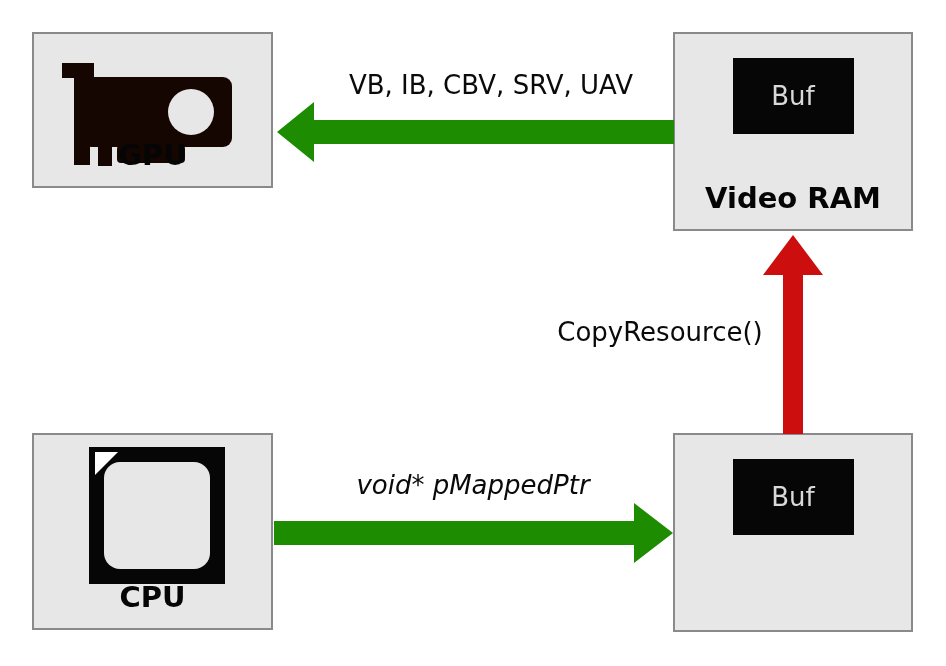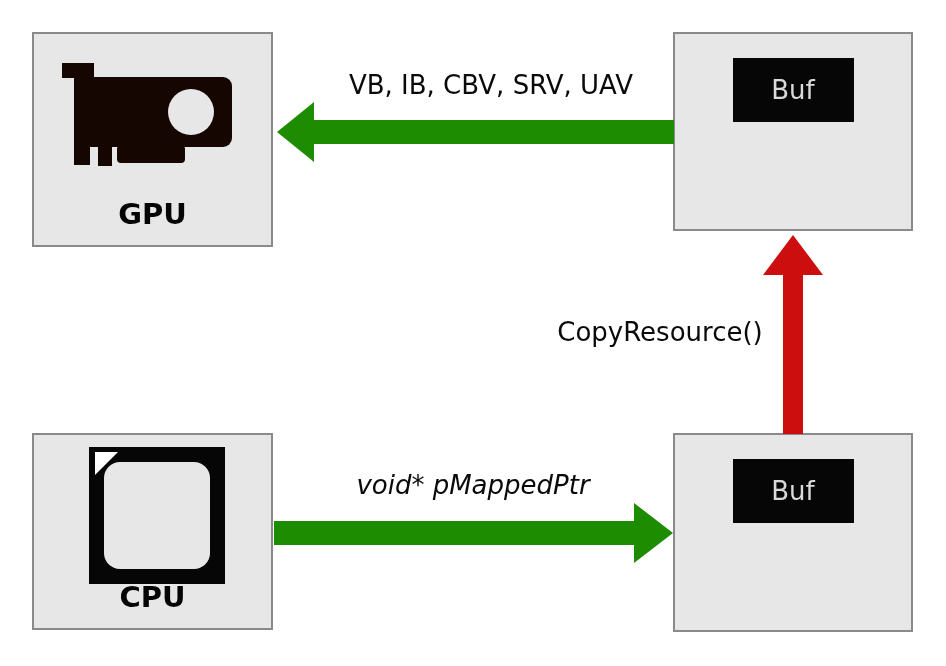--- a/index.html
+++ b/index.html
@@ -14,41 +14,41 @@
     height: 666px;
     background: #ffffff;
     overflow: hidden;
   }
   .box {
     position: absolute;
     background: #e7e7e7;
     border: 2px solid #8a8a8a;
     box-sizing: border-box;
   }
-  .box-gpu        { left: 32px;  top: 32px;  width: 241px; height: 215px; }
+  .box-gpu        { left: 32px;  top: 32px;  width: 241px; height: 156px; }
   .box-vram       { left: 673px; top: 32px;  width: 240px; height: 199px; }
   .box-cpu        { left: 32px;  top: 433px; width: 241px; height: 197px; }
   .box-sysram     { left: 673px; top: 433px; width: 240px; height: 199px; }
   .box-label {
     position: absolute;
     left: 0; right: 0;
     bottom: 14px;
     text-align: center;
     font-size: 29px;
     font-weight: bold;
     color: #050505;
     letter-spacing: 0px;
   }
   .chip {
     position: absolute;
     left: 0; right: 0;
     margin: 0 auto;
     top: 24px;
     width: 121px;
-    height: 64px;
+    height: 76px;
     background: #060606;
     display: flex;
     align-items: center;
     justify-content: center;
   }
   .chip span {
     color: #d9d9d9;
     font-size: 26px;
   }
   .node-icon {
@@ -93,20 +93,21 @@
       <rect class="gpu-dark" x="55" y="84" width="68" height="18" rx="4"></rect>
       <circle class="bg-fill" cx="129" cy="51" r="23"></circle>
     </svg>
     <div class="box-label">GPU</div>
   </div>
 
   <div class="box box-vram">
     <div class="chip">
       <span>Buf</span>
     </div>
+    <div class="box-label">Video RAM</div>
   </div>
 
   <div class="box box-cpu">
     <svg class="node-icon cpu-icon" width="136" height="137" viewBox="0 0 136 137">
       <rect class="cpu-dark" x="0" y="0" width="136" height="137"></rect>
       <rect class="bg-fill" x="15" y="15" width="106" height="107" rx="16"></rect>
       <polygon class="notch" points="6,5 29,5 6,28"></polygon>
     </svg>
     <div class="box-label">CPU</div>
   </div>

